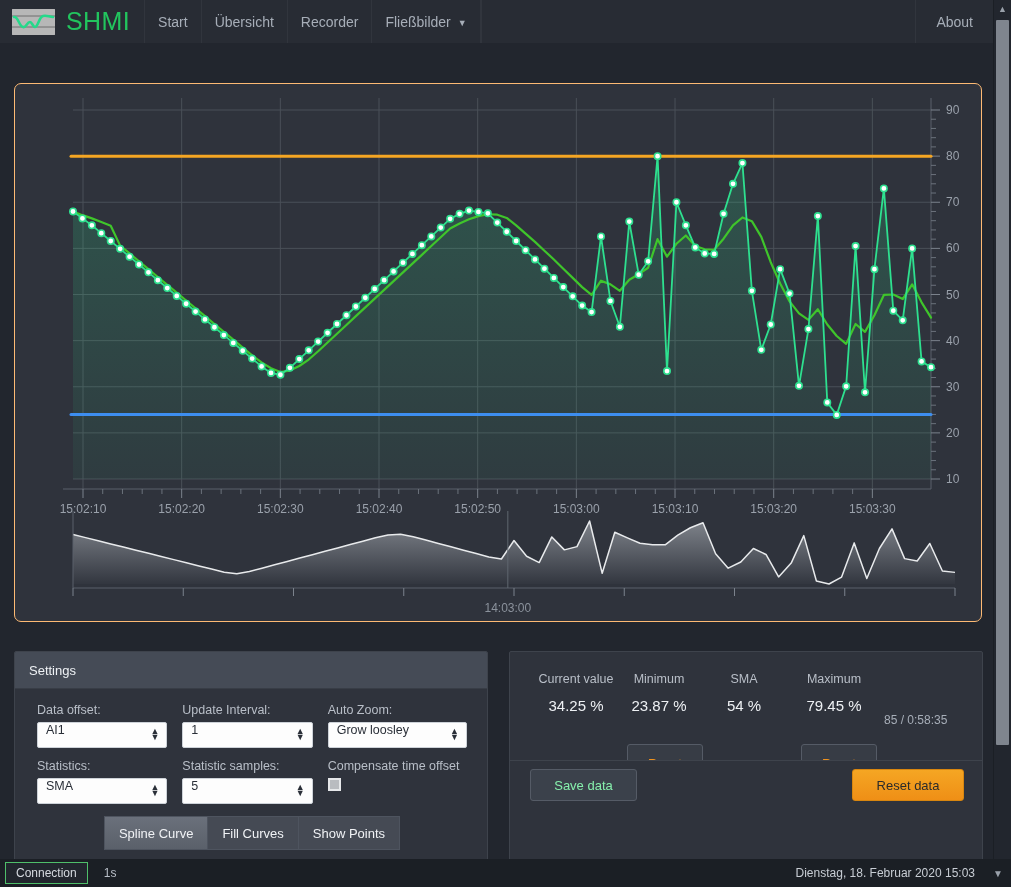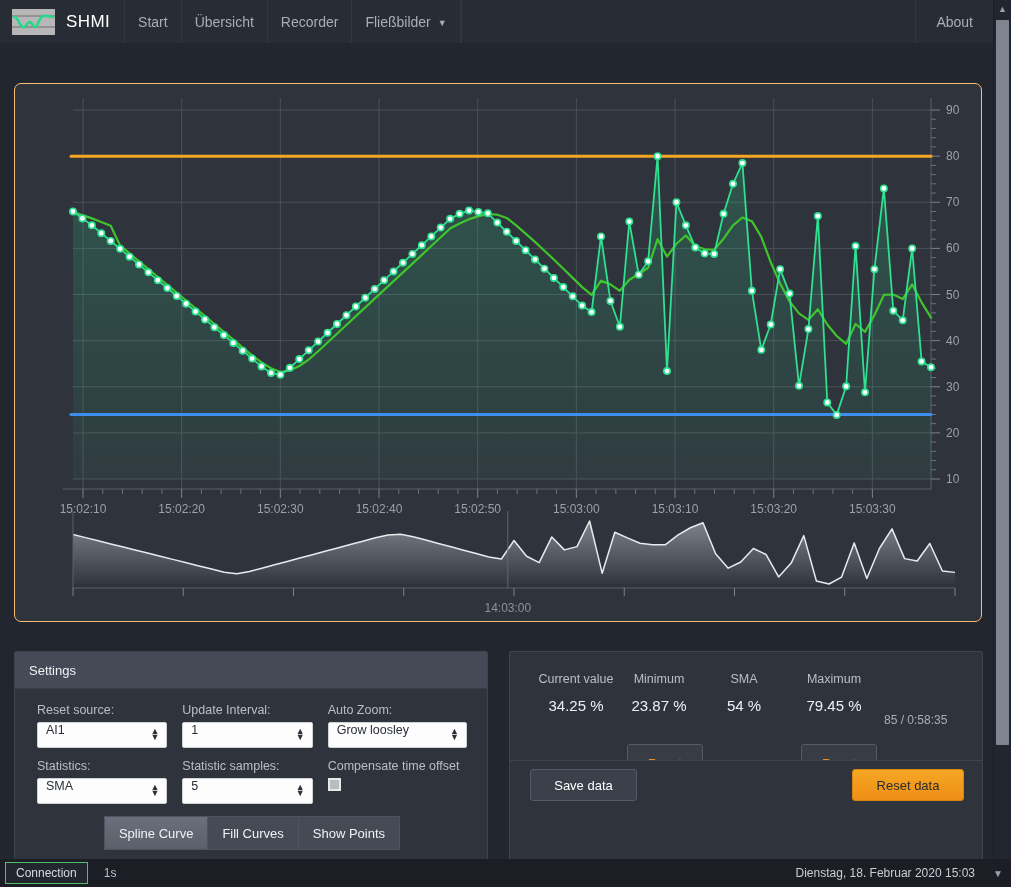--- a/index.html
+++ b/index.html
@@ -17,21 +17,21 @@
   .sb-arrow{position:absolute;left:0;width:17px;height:18px;display:flex;align-items:center;justify-content:center;color:#9aa1ab;font-size:9px;line-height:1;}
   .sb-arrow.up{top:0;}
   .sb-arrow.down{bottom:0;}
   .sb-thumb{position:absolute;left:2px;top:20px;width:13px;height:725px;background:#7f858e;border-radius:1px;}
 
   
   .navbar{position:absolute;left:0;top:0;width:994px;height:43px;background:#282c34;}
   .nav-inner{display:flex;align-items:stretch;height:43px;}
   .nav-logo{width:66px;display:flex;align-items:center;justify-content:center;}
   .logo-box{width:43px;height:26px;background:#b7b7b7;position:relative;overflow:hidden;border-radius:1px;}
-  .nav-brand{display:flex;align-items:center;padding:0 14px 0 0;font-size:17px;color:#ffffff;letter-spacing:.4px;}
+  .nav-brand{display:flex;align-items:center;padding:0 14px 0 0;font-size:25px;color:#22c55e;letter-spacing:.4px;}
   .nav-item{display:flex;align-items:center;padding:0 13px;font-size:14px;color:#a7aeb8;border-left:1px solid #31353d;cursor:default;}
   .nav-item.last-sep{border-right:1px solid #31353d;}
   .nav-caret{margin-left:7px;font-size:9px;color:#a7aeb8;position:relative;top:1px;}
   .nav-spacer{flex:1;border-left:1px solid #31353d;}
   .nav-about{display:flex;align-items:center;padding:0 20px;font-size:14px;color:#a7aeb8;border-left:1px solid #31353d;border-right:1px solid #31353d;}
 
   
   .chart-panel{position:absolute;left:14px;top:83px;width:966px;height:537px;background:#2f333c;border:1px solid #fdba74;border-radius:7px;overflow:hidden;}
   .chart-svg-wrap{position:absolute;left:0;top:0;width:966px;height:537px;}
   svg{display:block;}
@@ -66,21 +66,21 @@
   .stat.c3{width:92px;}
   .stat-label{font-size:12.5px;color:#b9bfc8;text-align:center;}
   .stat-value{font-size:15px;color:#eef1f4;text-align:center;margin-top:11px;}
   .stat-counter{font-size:12px;color:#a7aeb8;margin-top:41px;margin-left:4px;}
   .reset-row{position:absolute;top:92px;left:24px;width:100%;}
   .reset-btn{position:absolute;width:74px;height:36px;border:1px solid #555b66;border-radius:3px;background:#373c45;color:#f0931e;font-size:13px;display:flex;align-items:center;justify-content:center;cursor:default;}
   .reset-btn.r1{left:93px;}
   .reset-btn.r2{left:267px;}
   .data-foot{position:absolute;left:0;bottom:0;width:100%;height:36px;border-top:1px solid #3e434c;background:#2f333c;}
   .foot-btn{position:absolute;top:8px;height:30px;border-radius:3px;display:flex;align-items:center;justify-content:center;font-size:13px;cursor:default;}
-  .save-btn{left:20px;width:105px;background:#3b414b;border:1px solid #555b66;color:#ffffff;}
+  .save-btn{left:20px;width:105px;background:#3b414b;border:1px solid #555b66;color:#86efac;}
   .resetdata-btn{right:18px;width:110px;background:linear-gradient(#f5a623,#ef8f16);border:1px solid #d8860f;color:#2b2b2b;}
 
   
   .statusbar{position:absolute;left:0;bottom:0;width:1011px;height:28px;background:#1b1f25;display:flex;align-items:center;}
   .conn-box{margin-left:5px;height:20px;padding:0 10px;border:1px solid #4fbf6a;background:#22262e;display:flex;align-items:center;font-size:12px;color:#d6dae0;}
   .status-interval{margin-left:16px;font-size:12px;color:#b9bfc8;}
   .status-date{position:absolute;right:36px;font-size:12px;color:#c8cdd4;}
   .status-caret{position:absolute;right:8px;font-size:10px;color:#9aa1ab;}
 </style>
 </head>
@@ -371,21 +371,21 @@
   </div>
 
   <div class="panel settings-panel">
     <div class="panel-head">
       <span>Settings</span>
     </div>
     <div class="settings-body">
 
       <div class="form-row">
         <div class="form-col">
-          <div class="fld-label">Reset source:</div>
+          <div class="fld-label">Data offset:</div>
           <div class="select">
             <span>AI1</span>
             <span class="spin">
                 <span>▲</span>
                 <span>▼</span>
               </span>
           </div>
         </div>
         <div class="form-col">
           <div class="fld-label">Update Interval:</div>

